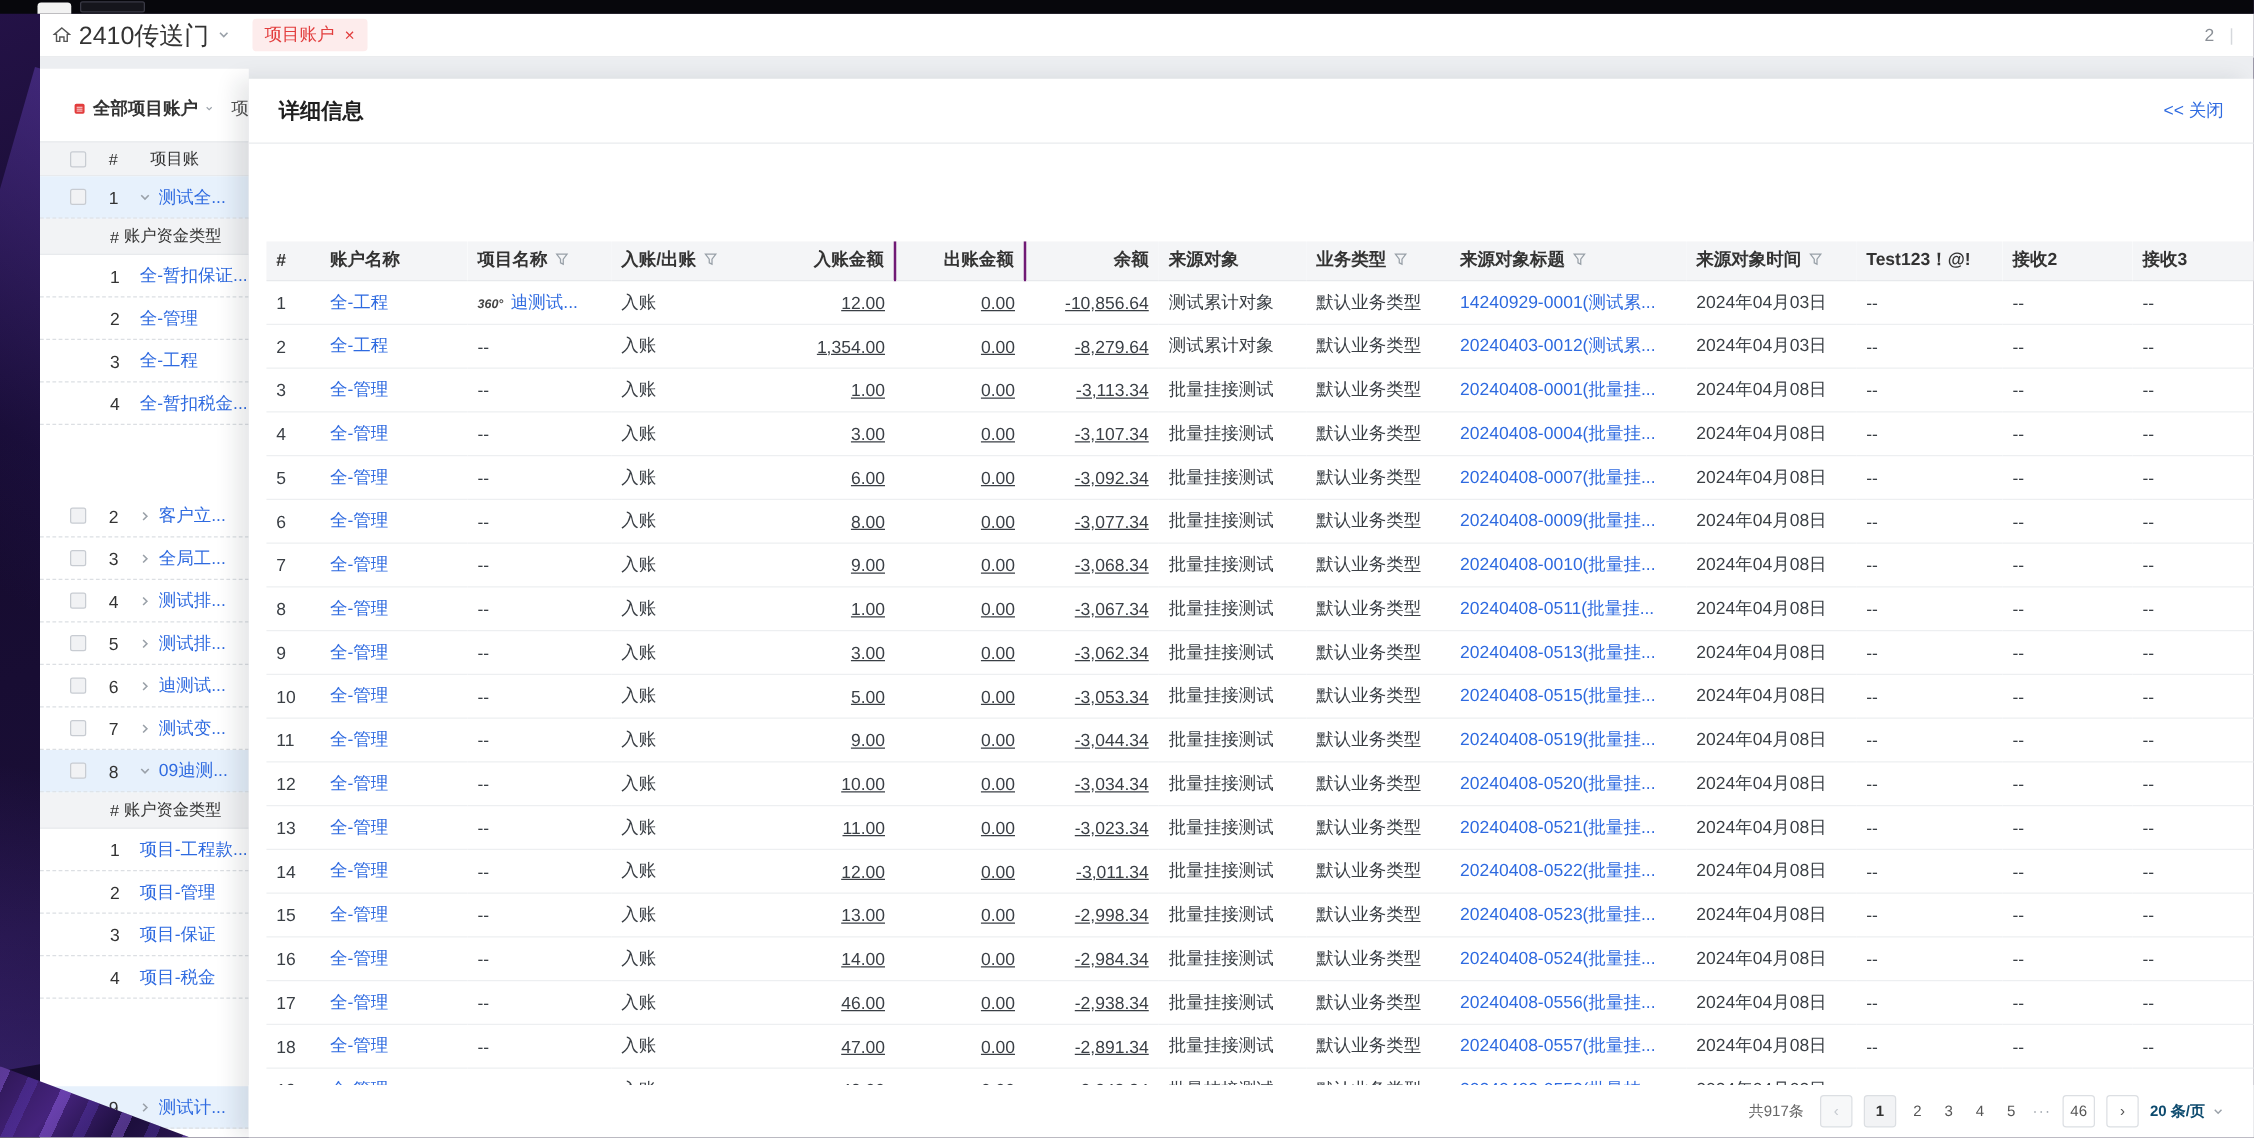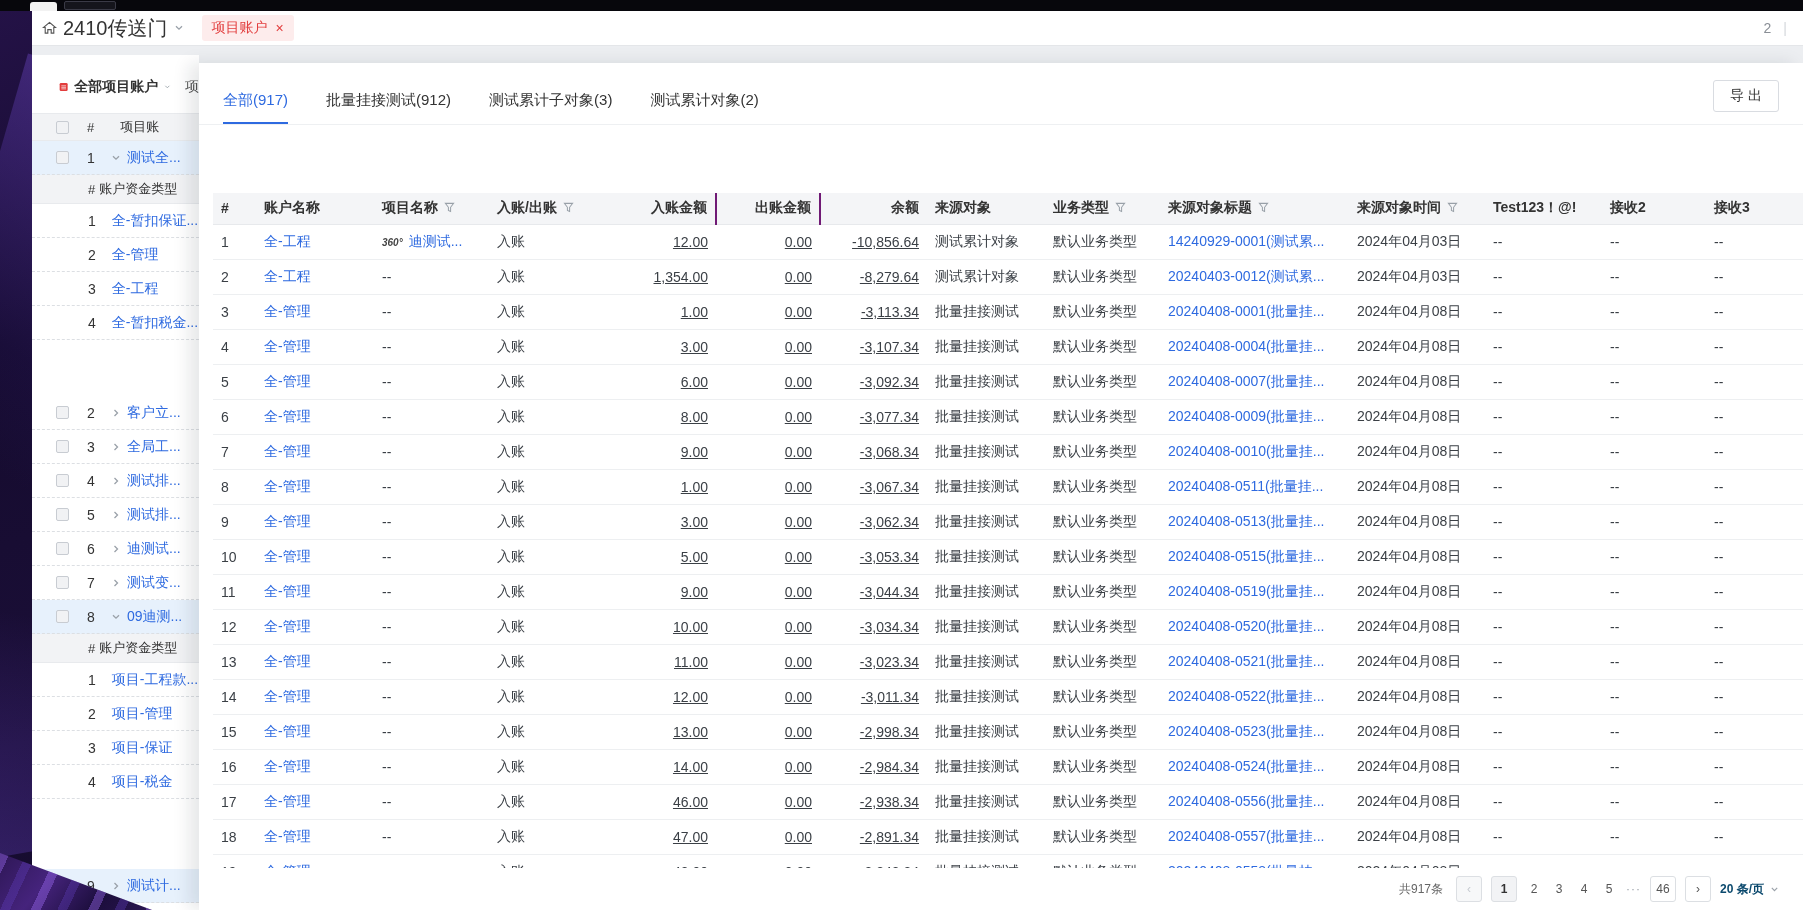--- a/index.html
+++ b/index.html
@@ -287,28 +287,23 @@
                   <path d="M3.5 2 6.5 5 3.5 8" fill="none" stroke="#9aa1a9" stroke-width="1.3"></path>
                 </svg>
               </span>
               <span class="sb-link">测试计...</span>
             </div>
           </div>
       </div>
     </aside>
 
     <section class="panel">
-      <div class="panel-tabs-row">
-        <div class="panel-tabs">
-            <div class="ptab active">全部(917)</div>
-            <div class="ptab">批量挂接测试(912)</div>
-            <div class="ptab">测试累计子对象(3)</div>
-            <div class="ptab">测试累计对象(2)</div>
-          </div>
-        <button class="export-btn">导 出</button>
+      <div class="panel-header">
+        <span class="panel-title">详细信息</span>
+        <span class="panel-close">&lt;&lt; 关闭</span>
       </div>
       <div class="table-wrap">
         <table class="detail">
           <colgroup id="detail-cols">
               <col style="width: 43px;">
               <col style="width: 118px;">
               <col style="width: 115px;">
               <col style="width: 115px;">
               <col style="width: 112px;">
               <col style="width: 104px;">

